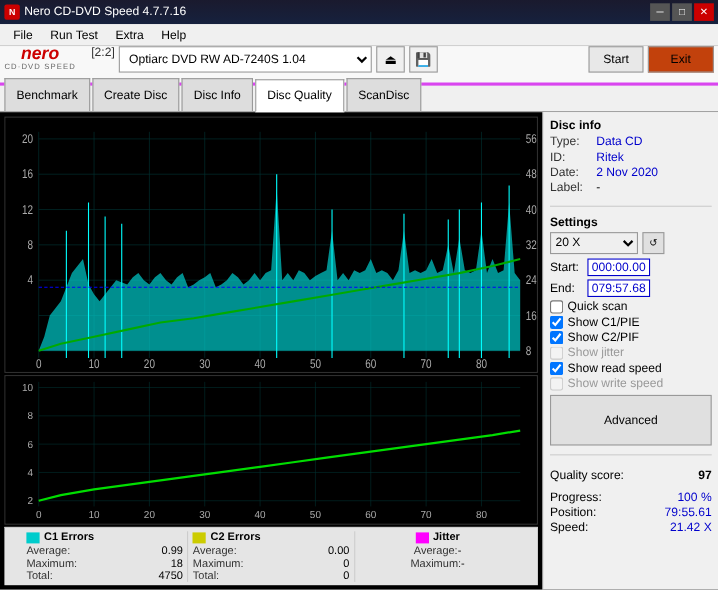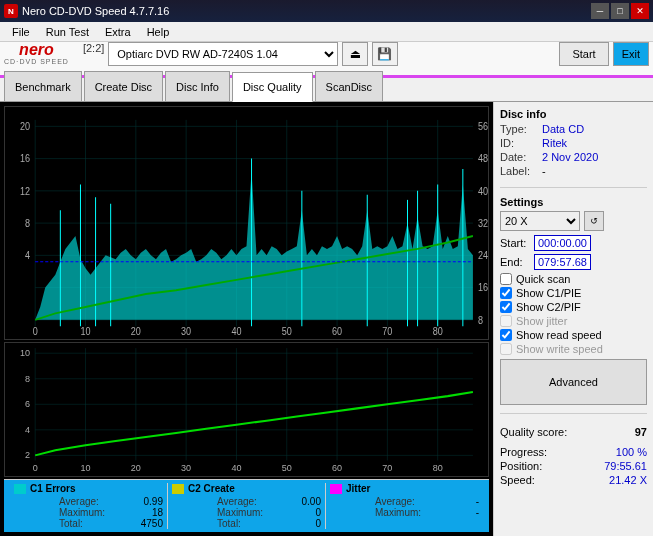--- a/index.html
+++ b/index.html
@@ -19,21 +19,21 @@
     
     
     .toolbar { background: #f8f8f8; height: 36px; display: flex; align-items: flex-start; padding: 0 4px; gap: 4px; border-bottom: 3px solid #d946ef; }
     .drive-select { width: 230px; height: 24px; border: 1px solid #999; background: white; font-size: 11px; padding: 0 4px; }
     .toolbar-btn-icon { width: 26px; height: 24px; border: 1px solid #999; background: #f0f0f0; cursor: pointer; display: flex; align-items: center; justify-content: center; font-size: 12px; }
     .nero-logo { display: flex; align-items: center; }
     .nero-logo-text { color: #cc0000; font-size: 16px; font-weight: bold; font-style: italic; line-height: 1; }
     .nero-logo-sub { color: #666; font-size: 7px; display: block; letter-spacing: 1px; }
     .logo-wrap { display: flex; flex-direction: column; }
     .btn-start { background: #e8e8e8; border: 1px solid #999; padding: 2px 12px; cursor: pointer; font-size: 11px; height: 24px; }
-    .btn-exit { background: #0ea5e9; border: 1px solid #999; padding: 2px 8px; cursor: pointer; font-size: 11px; height: 24px; }
+    .btn-exit { background: #c2410c; border: 1px solid #999; padding: 2px 20px; cursor: pointer; font-size: 11px; height: 24px; }
     .toolbar-spacer { flex: 1; }
     .bracket-label { font-size: 11px; color: #333; }
     
     
     .tabs { background: #f0f0f0; display: flex; align-items: flex-end; padding: 2px 4px 0; border-bottom: 1px solid #999; height: 24px; }
     .tab { padding: 2px 10px; border: 1px solid #999; border-bottom: none; background: #ddd; cursor: pointer; font-size: 11px; margin-right: 2px; height: 30px; display: flex; align-items: center; }
     .tab.active { background: white; border-bottom: 1px solid white; position: relative; top: 1px; z-index: 1; }
     
     
     .main { display: flex; height: calc(536px - 22px - 20px - 36px - 24px); }
@@ -73,28 +73,28 @@
     .progress-section { margin-top: 4px; }
     .progress-row { display: flex; justify-content: space-between; margin-bottom: 2px; }
     .progress-label { font-size: 11px; }
     .progress-value { font-size: 11px; color: #0000cc; }
     
     
     .chart-upper { flex: 1.8; position: relative; background: #000; border: 1px solid #333; }
     .chart-lower { flex: 1; position: relative; background: #000; border: 1px solid #333; }
     
     
-    .legend { display: flex; background: #0ea5e9; padding: 3px 6px; gap: 0; border-top: 1px solid #ccc; }
+    .legend { display: flex; background: #e5e5e5; padding: 3px 16px; gap: 0; border-top: 1px solid #ccc; }
     .legend-item { flex: 1; display: flex; flex-direction: column; border-right: 1px solid #ccc; padding: 0 4px; }
-    .legend-item:last-child { border-right: none; }
+    .legend-item:last-child { border-right: none; align-items: center; }
     .legend-color-label { display: flex; align-items: center; gap: 4px; margin-bottom: 2px; }
     .legend-color-box { width: 12px; height: 10px; }
     .legend-title { font-size: 10px; font-weight: bold; }
     .legend-stat { display: flex; justify-content: space-between; font-size: 10px; }
-    .legend-stat-label { color: #333; margin-left: 45px; }
+    .legend-stat-label { color: #333; }
     .legend-stat-value { color: #000; }
     
     svg text { font-family: 'Segoe UI', sans-serif; }
   </style>
 </head>
 <body>
 
 <div class="titlebar">
   <div class="titlebar-left">
     <div class="titlebar-icon">N</div>
@@ -266,21 +266,21 @@
           <span class="legend-stat-value">18</span>
         </div>
         <div class="legend-stat">
           <span class="legend-stat-label">Total:</span>
           <span class="legend-stat-value">4750</span>
         </div>
       </div>
       <div class="legend-item">
         <div class="legend-color-label">
           <div class="legend-color-box" style="background:#cccc00;"></div>
-          <span class="legend-title">C2 Create</span>
+          <span class="legend-title">C2 Errors</span>
         </div>
         <div class="legend-stat">
           <span class="legend-stat-label">Average:</span>
           <span class="legend-stat-value">0.00</span>
         </div>
         <div class="legend-stat">
           <span class="legend-stat-label">Maximum:</span>
           <span class="legend-stat-value">0</span>
         </div>
         <div class="legend-stat">

